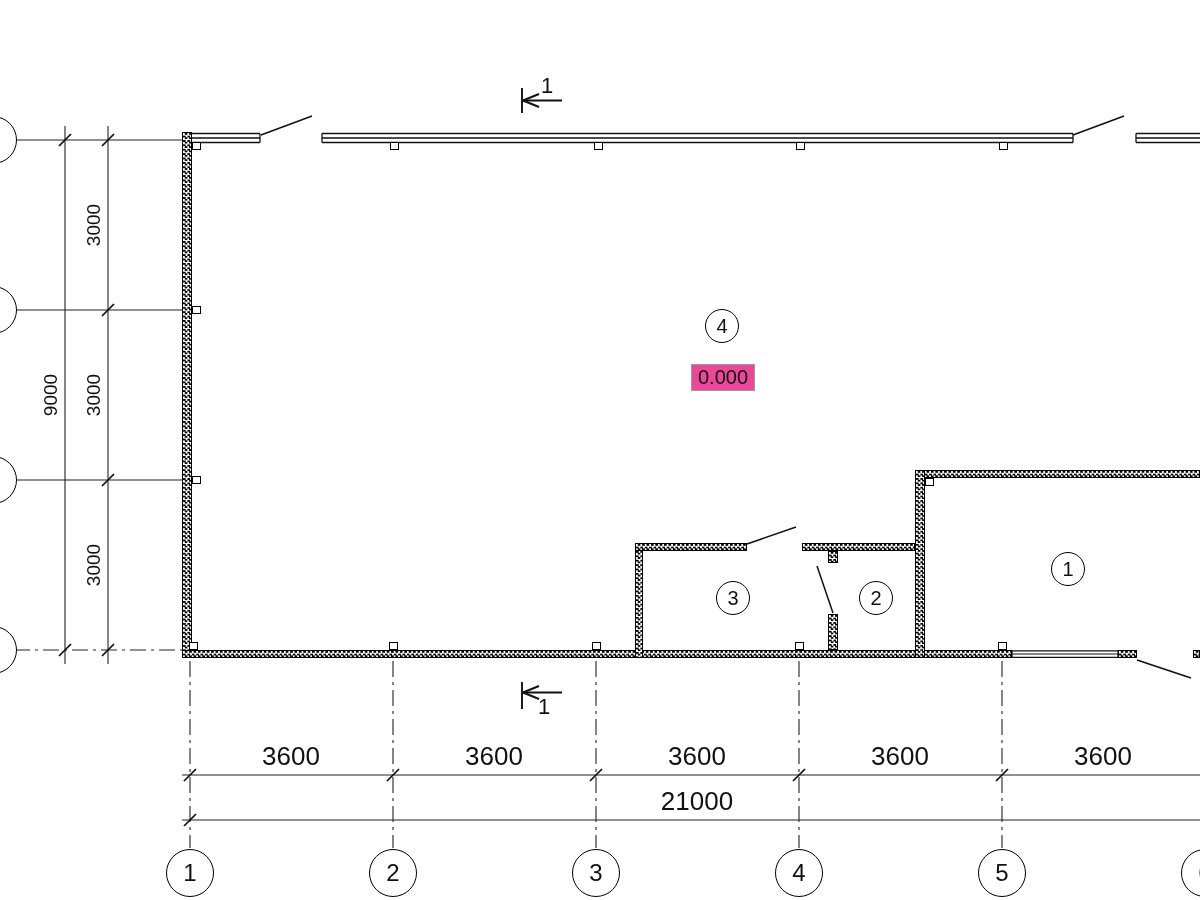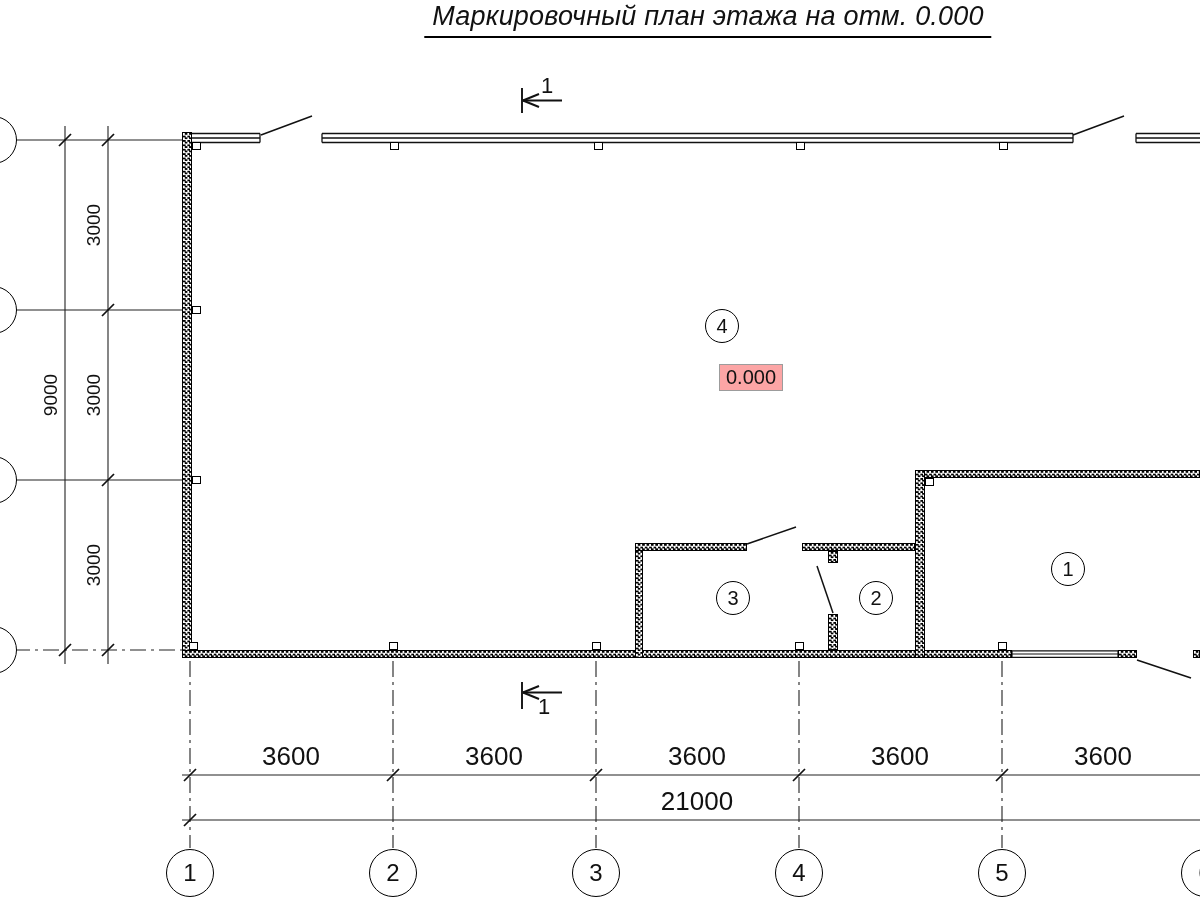--- a/index.html
+++ b/index.html
@@ -36,30 +36,29 @@
     position:absolute;font-size:26px;white-space:nowrap;
     transform:translate(-50%,-100%);
   }
   .dim-v{
     position:absolute;font-size:19px;white-space:nowrap;
     transform:translate(-50%,-50%) rotate(-90deg);
   }
   .sec-label{position:absolute;font-size:22px;}
   .elev-box{
     position:absolute;left:691px;top:364px;width:64px;height:27px;
-    box-sizing:border-box;border:1px solid #9c9c9c;background:#fca5a5;
-    display:flex;align-items:center;justify-content:center;font-size:20px;margin-left:28px;
+    box-sizing:border-box;border:1px solid #9c9c9c;background:#ec4899;
+    display:flex;align-items:center;justify-content:center;font-size:20px;
   }
 </style>
 </head>
 <body>
 
 <div class="sheet">
 
-  <div class="title">Маркировочный план этажа на отм. 0.000</div>
 
   <svg class="lines" viewBox="0 0 1200 900" xmlns="http://www.w3.org/2000/svg">
 
     <g stroke="#222" stroke-width="1.1">
       <line x1="14" y1="140" x2="182" y2="140"></line>
       <line x1="14" y1="310" x2="182" y2="310"></line>
       <line x1="14" y1="480" x2="182" y2="480"></line>
       <line x1="14" y1="650" x2="182" y2="650" stroke-dasharray="16 5 3 5"></line>
     </g>
 

